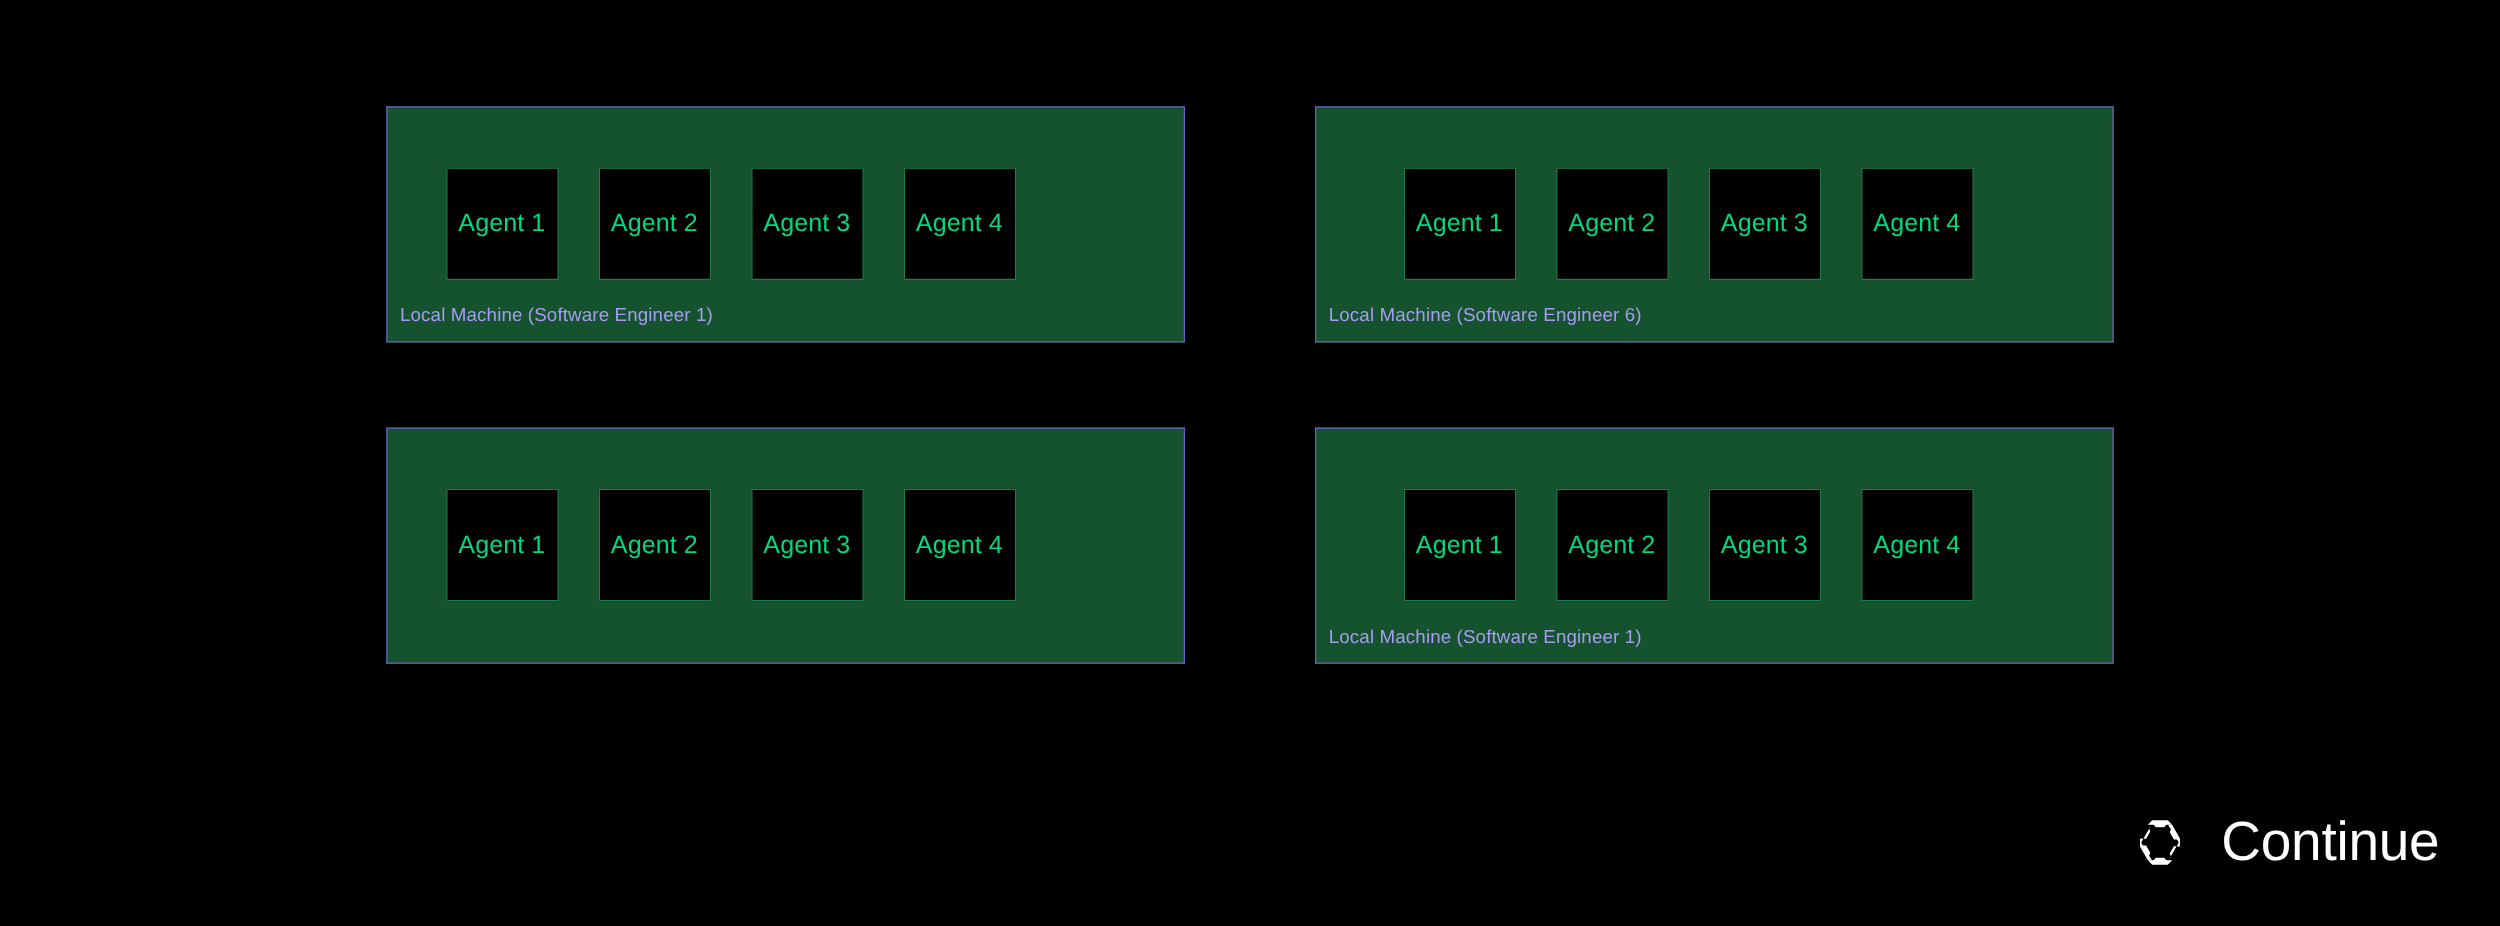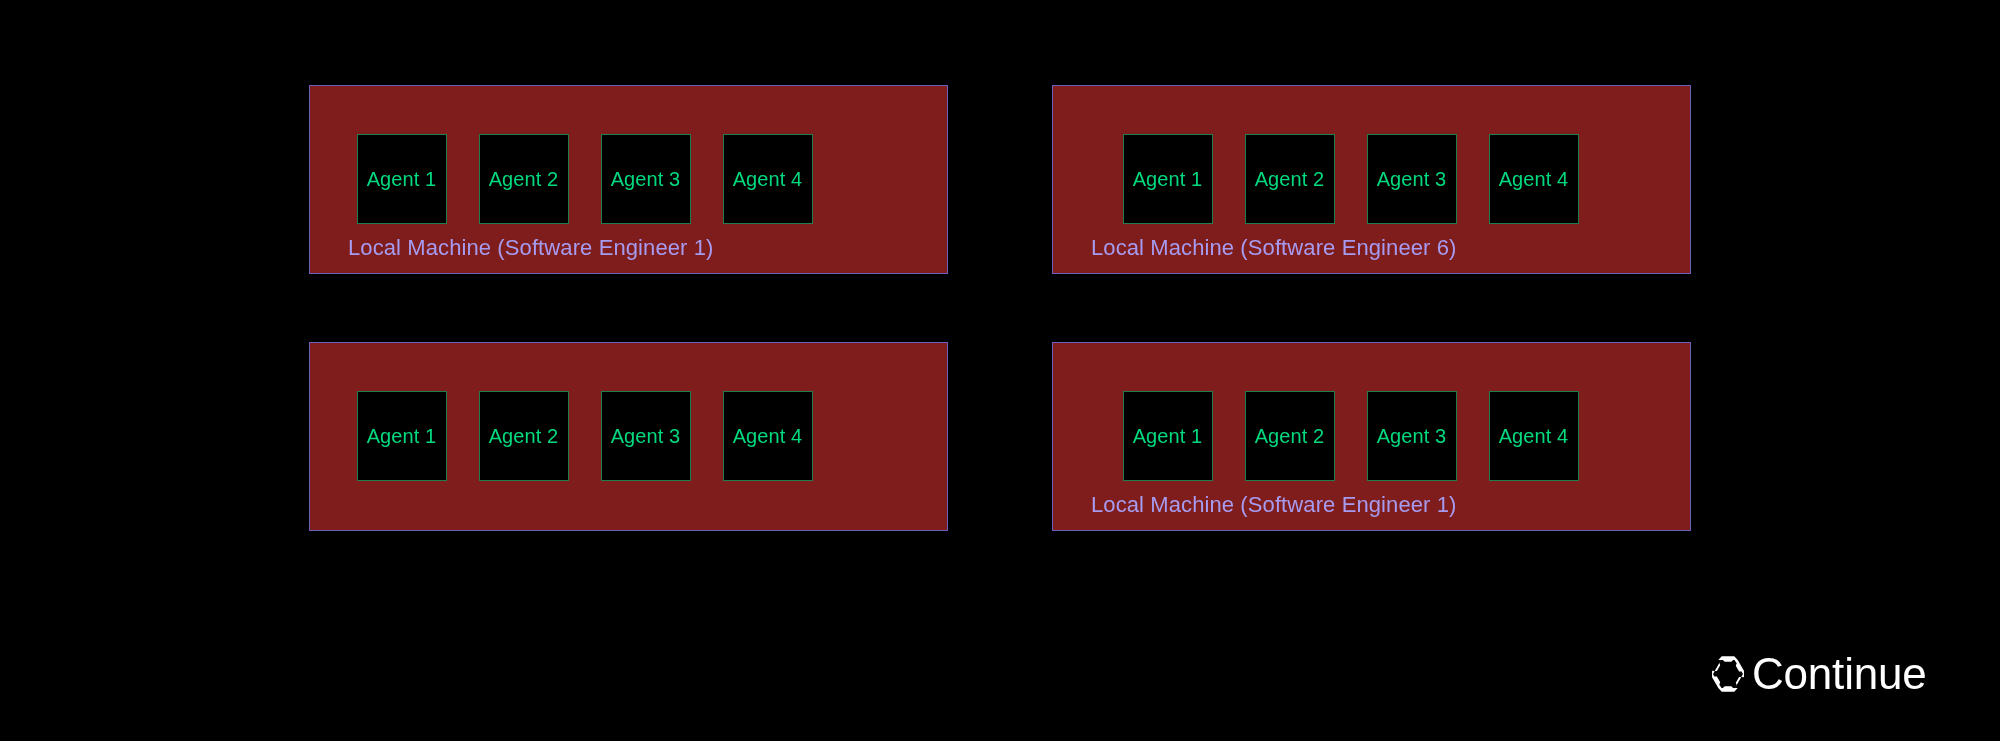--- a/index.html
+++ b/index.html
@@ -22,21 +22,21 @@
     width: 2000px;
     height: 741px;
     background: #000000;
   }
 
   
   .machine-panel {
     position: absolute;
     box-sizing: border-box;
     border: 1.6px solid #6c5fbe;
-    background: #7f1d1d;
+    background: #14532d;
     display: flex;
     flex-direction: column;
     justify-content: flex-start;
   }
 
   .agents-row {
     display: flex;
     flex-direction: row;
     align-items: flex-start;
     justify-content: center;
@@ -59,25 +59,24 @@
     font-family: "Liberation Sans", sans-serif;
     letter-spacing: 0.1px;
     white-space: nowrap;
   }
 
   .machine-label {
     position: absolute;
     left: 10px;
     bottom: 12px;
     color: #a79bf0;
-    font-size: 22px;
+    font-size: 15px;
     font-family: "Liberation Sans", sans-serif;
     white-space: nowrap;
     letter-spacing: 0.1px;
-    margin-left: 28px;
   }
 
   
   #panel-0 { left: 309px;  top: 85px;  width: 639px; height: 189px; }
   #panel-1 { left: 1052px; top: 85px;  width: 639px; height: 189px; }
   #panel-2 { left: 309px;  top: 342px; width: 639px; height: 189px; }
   #panel-3 { left: 1052px; top: 342px; width: 639px; height: 189px; }
 
   
   #panel-0 .agents-row,
@@ -86,21 +85,21 @@
   #panel-3 .agents-row { padding-left: 0px; padding-right: 42px; }
 
   
   #brand {
     position: absolute;
     left: 1706px;
     top: 652px;
     display: flex;
     flex-direction: row;
     align-items: center;
-    gap: 2px;
+    gap: 27px;
   }
   #brand-logo-icon {
     width: 44px;
     height: 44px;
     display: block;
     flex: 0 0 auto;
   }
   #brand-wordmark {
     color: #ffffff;
     font-size: 44px;

